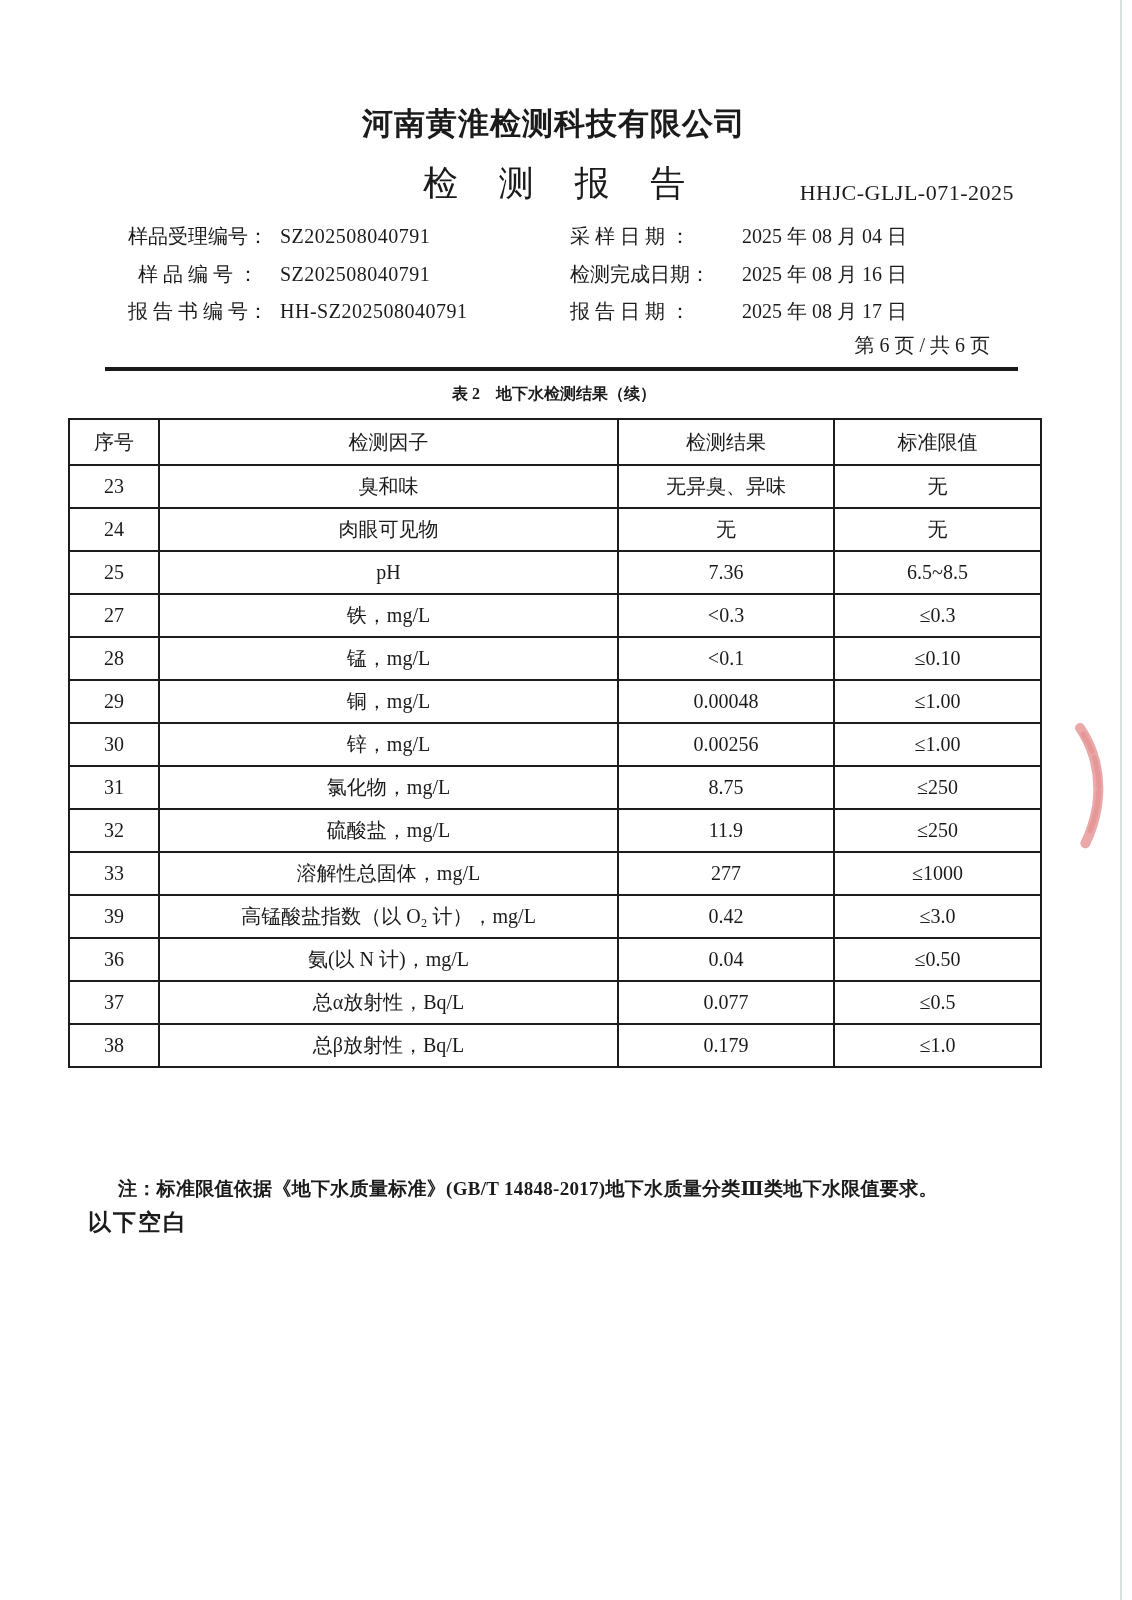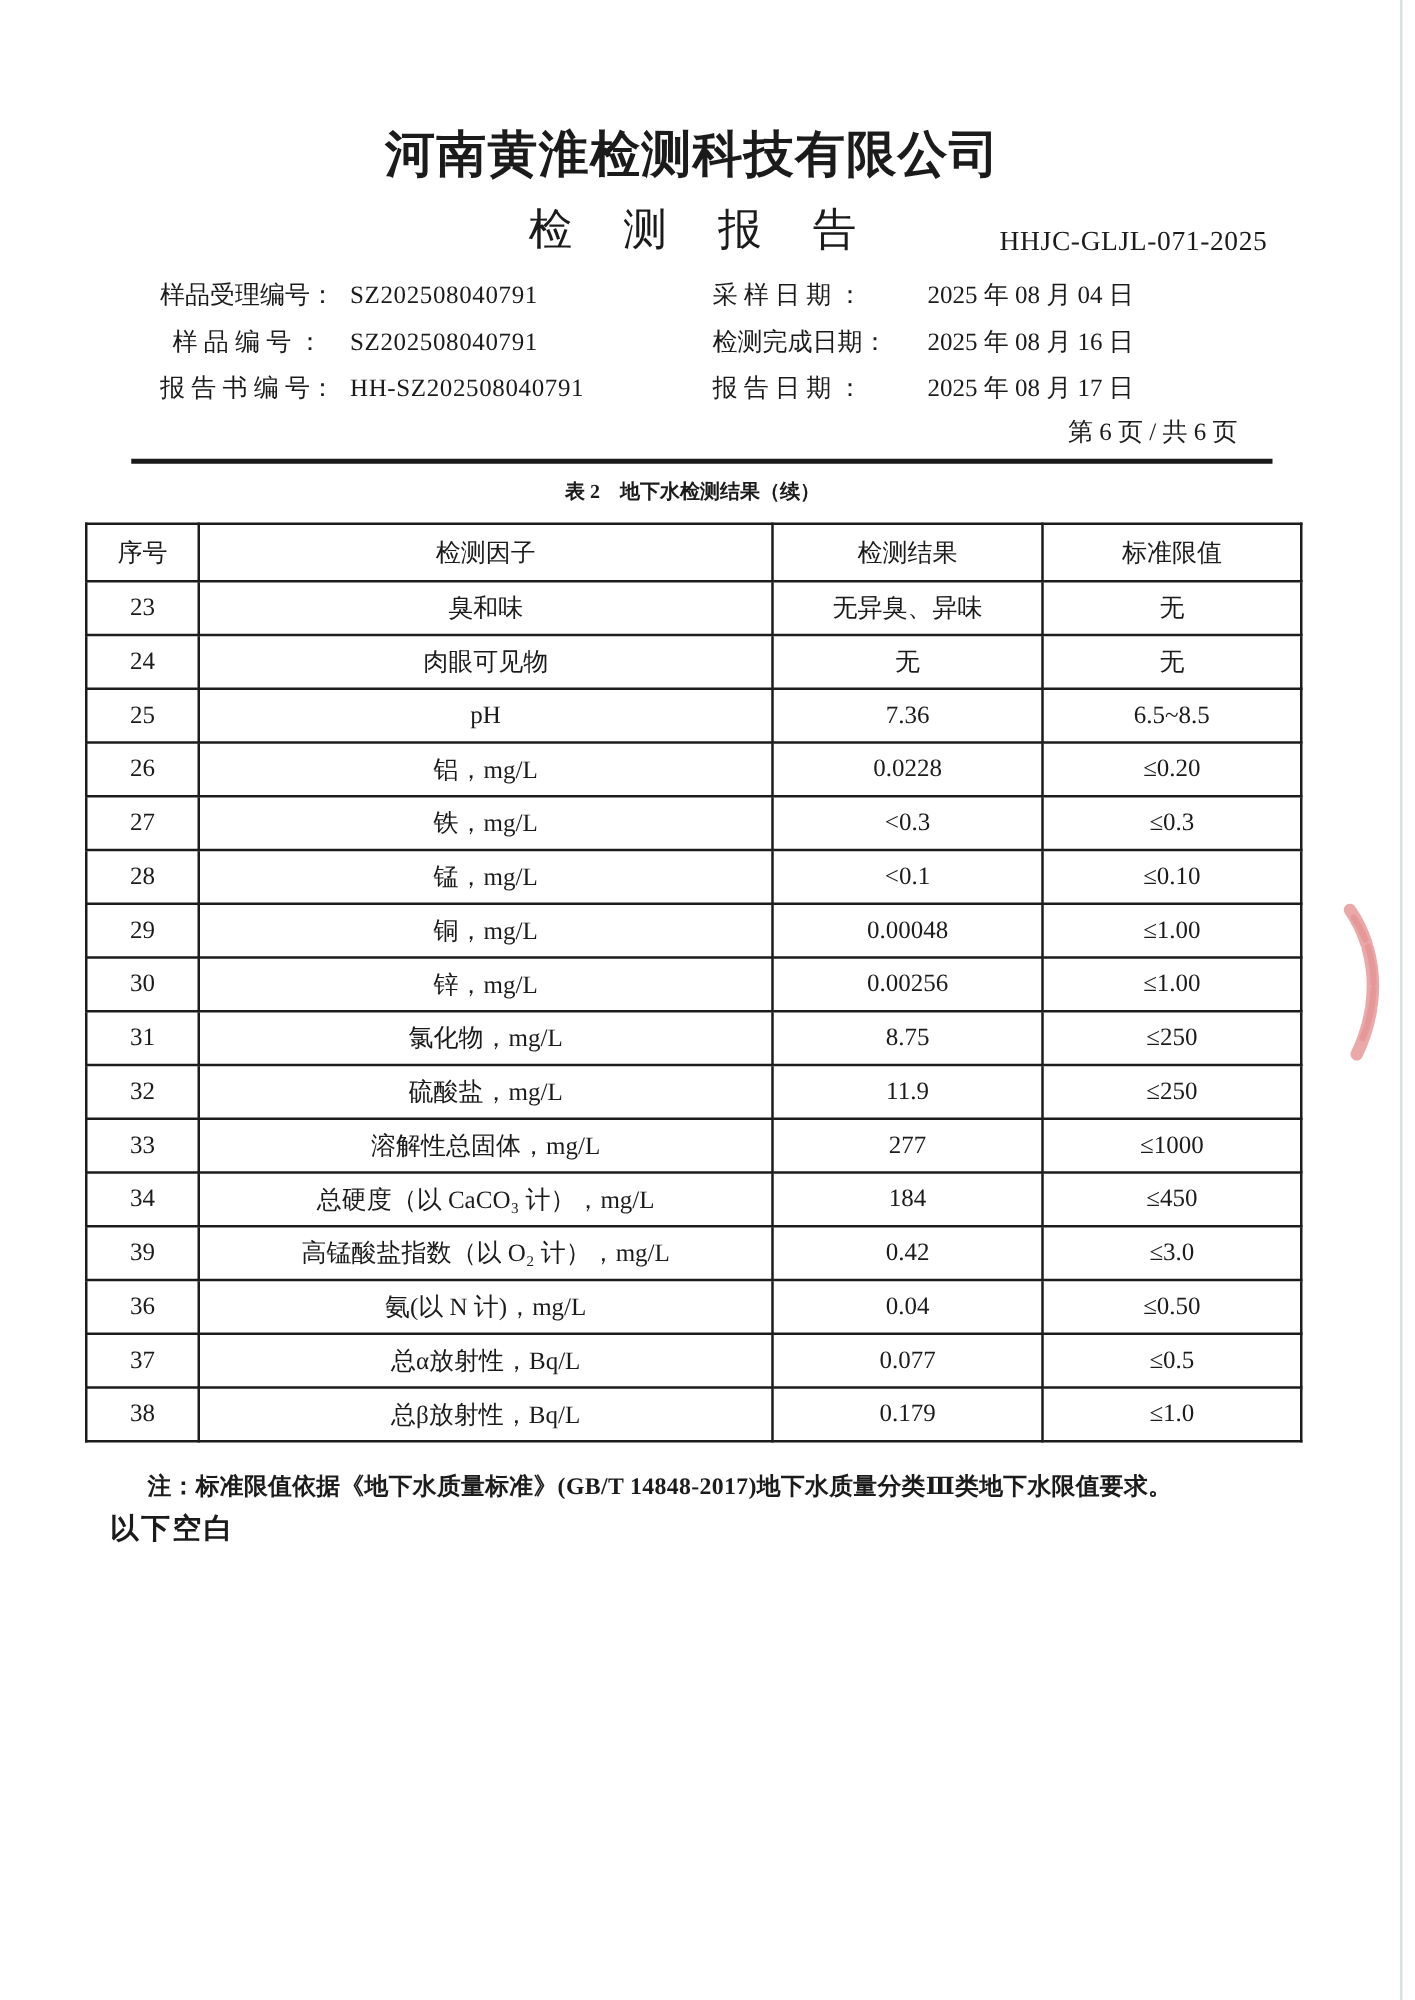--- a/index.html
+++ b/index.html
@@ -13,21 +13,21 @@
     height: 1600px;
     font-family: "Liberation Serif", "DejaVu Serif", serif;
     color: #1b1b1b;
     overflow: hidden;
   }
   .abs { position: absolute; }
 
   .company-name {
     left: 68px; top: 103px; width: 972px;
     text-align: center;
-    font-size: 40px;
+    font-size: 31px;
     font-weight: 600;
     letter-spacing: 1px;
     line-height: 42px;
   }
   .report-title {
     left: 68px; top: 162px; width: 972px;
     text-align: center;
     font-size: 35px;
     font-weight: normal;
     letter-spacing: 16px;
@@ -166,26 +166,20 @@
     <td>无</td>
     <td>无</td>
   </tr>
   <tr>
     <td>25</td>
     <td>pH</td>
     <td>7.36</td>
     <td>6.5~8.5</td>
   </tr>
   <tr>
-    <td>26</td>
-    <td>铝，mg/L</td>
-    <td>0.0228</td>
-    <td>≤0.20</td>
-  </tr>
-  <tr>
     <td>27</td>
     <td>铁，mg/L</td>
     <td>&lt;0.3</td>
     <td>≤0.3</td>
   </tr>
   <tr>
     <td>28</td>
     <td>锰，mg/L</td>
     <td>&lt;0.1</td>
     <td>≤0.10</td>
@@ -212,26 +206,20 @@
     <td>32</td>
     <td>硫酸盐，mg/L</td>
     <td>11.9</td>
     <td>≤250</td>
   </tr>
   <tr>
     <td>33</td>
     <td>溶解性总固体，mg/L</td>
     <td>277</td>
     <td>≤1000</td>
-  </tr>
-  <tr>
-    <td>34</td>
-    <td>总硬度（以 CaCO₃ 计），mg/L</td>
-    <td>184</td>
-    <td>≤450</td>
   </tr>
   <tr>
     <td>39</td>
     <td>高锰酸盐指数（以 O₂ 计），mg/L</td>
     <td>0.42</td>
     <td>≤3.0</td>
   </tr>
   <tr>
     <td>36</td>
     <td>氨(以 N 计)，mg/L</td>

